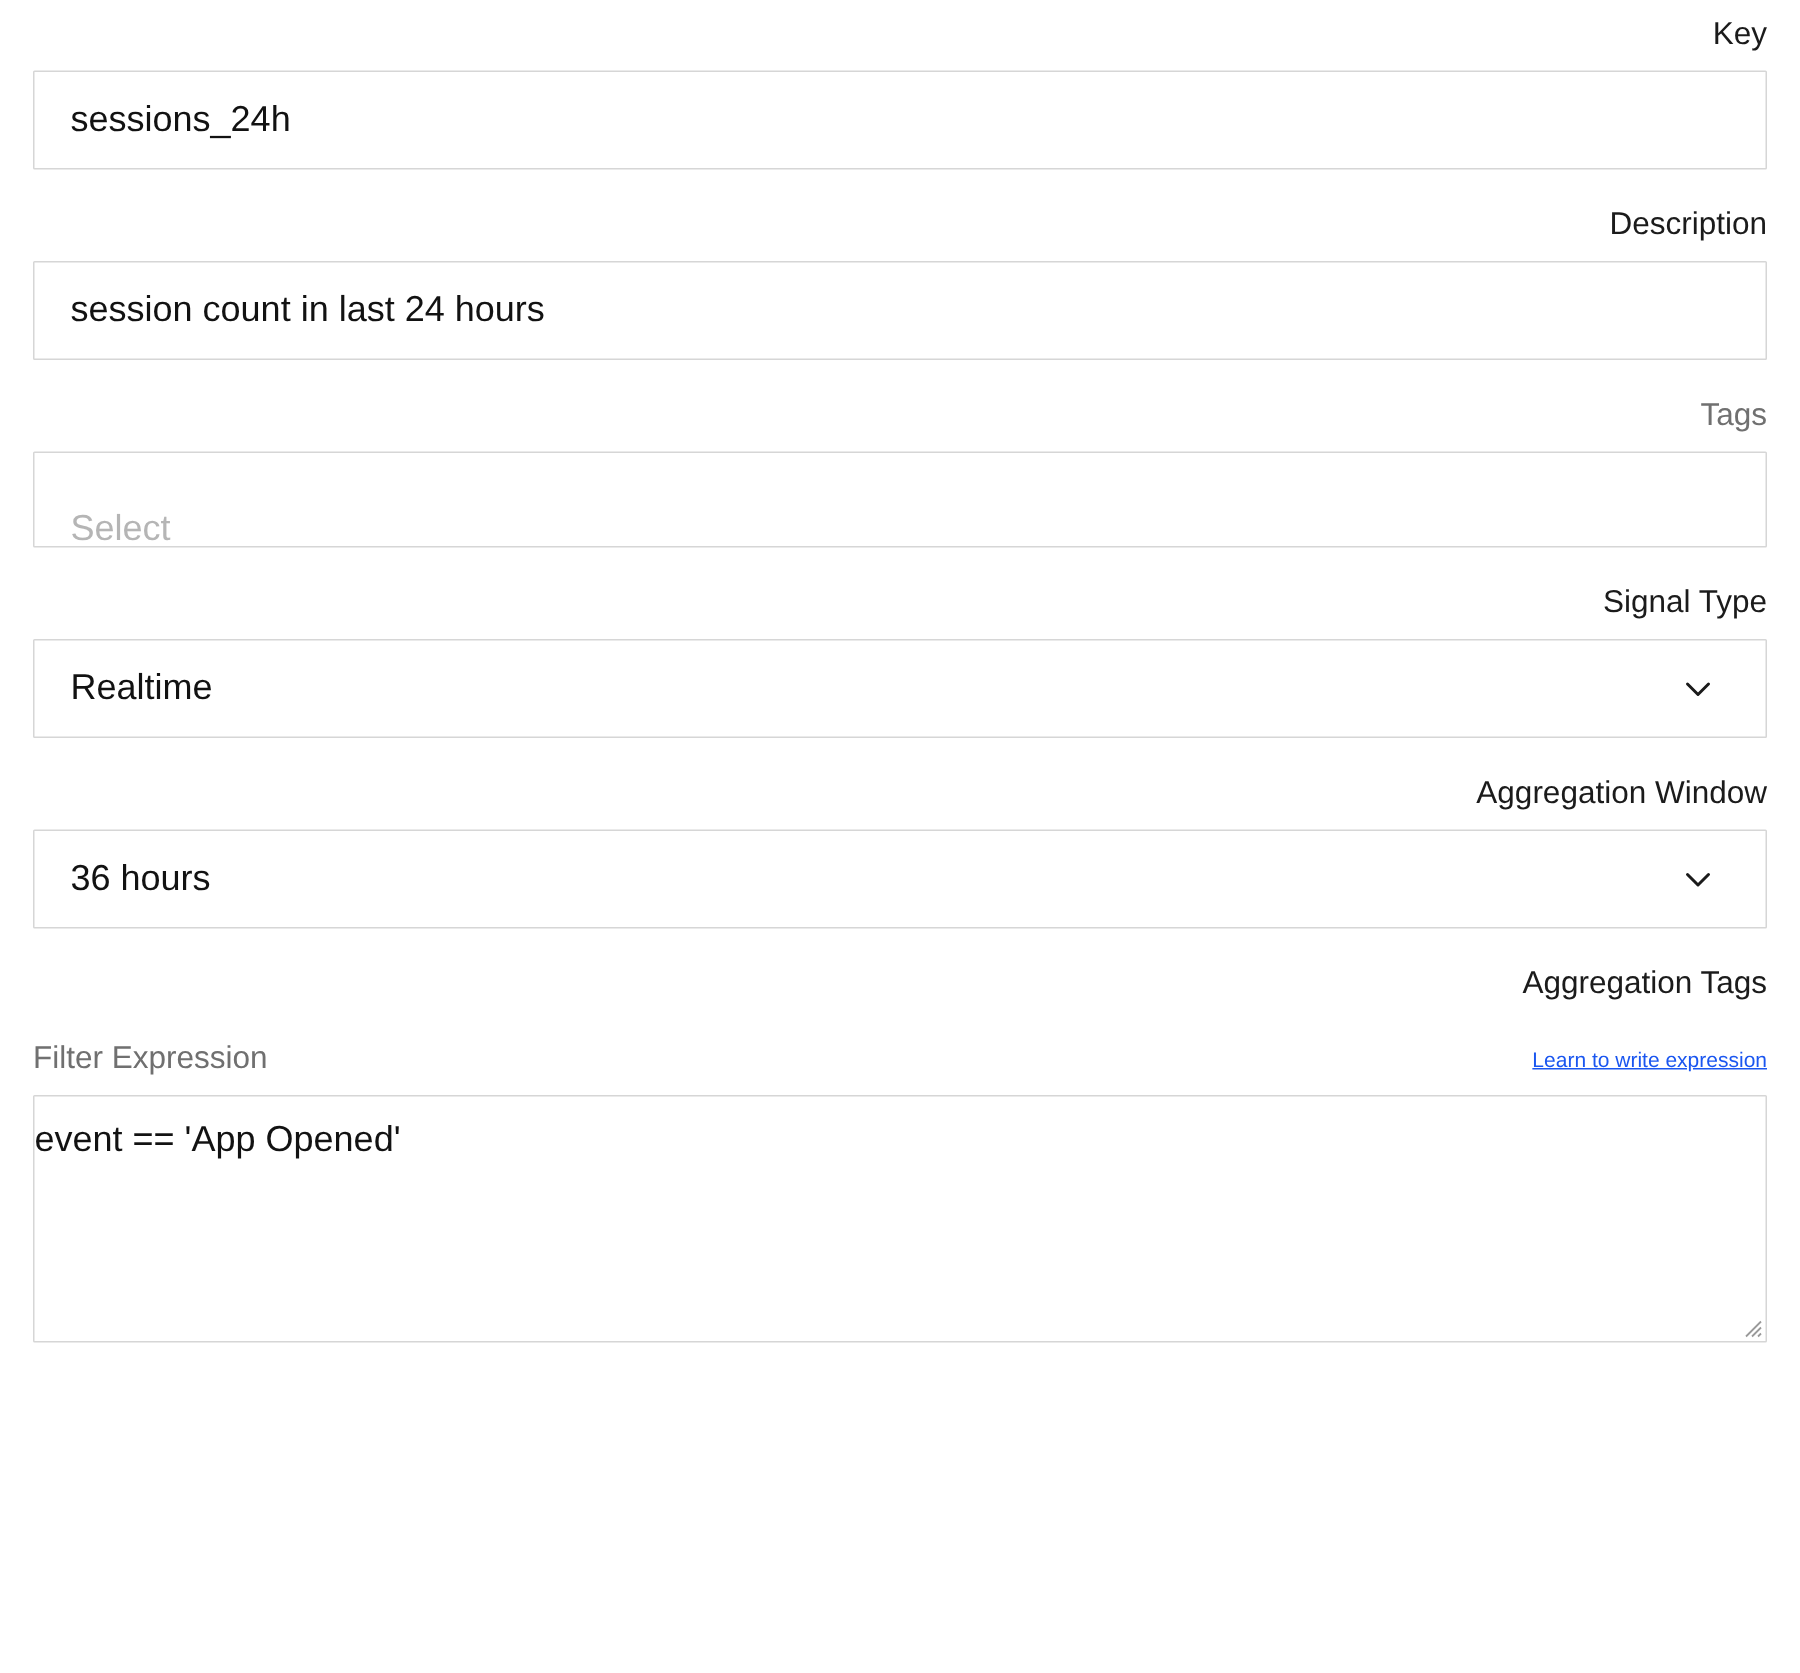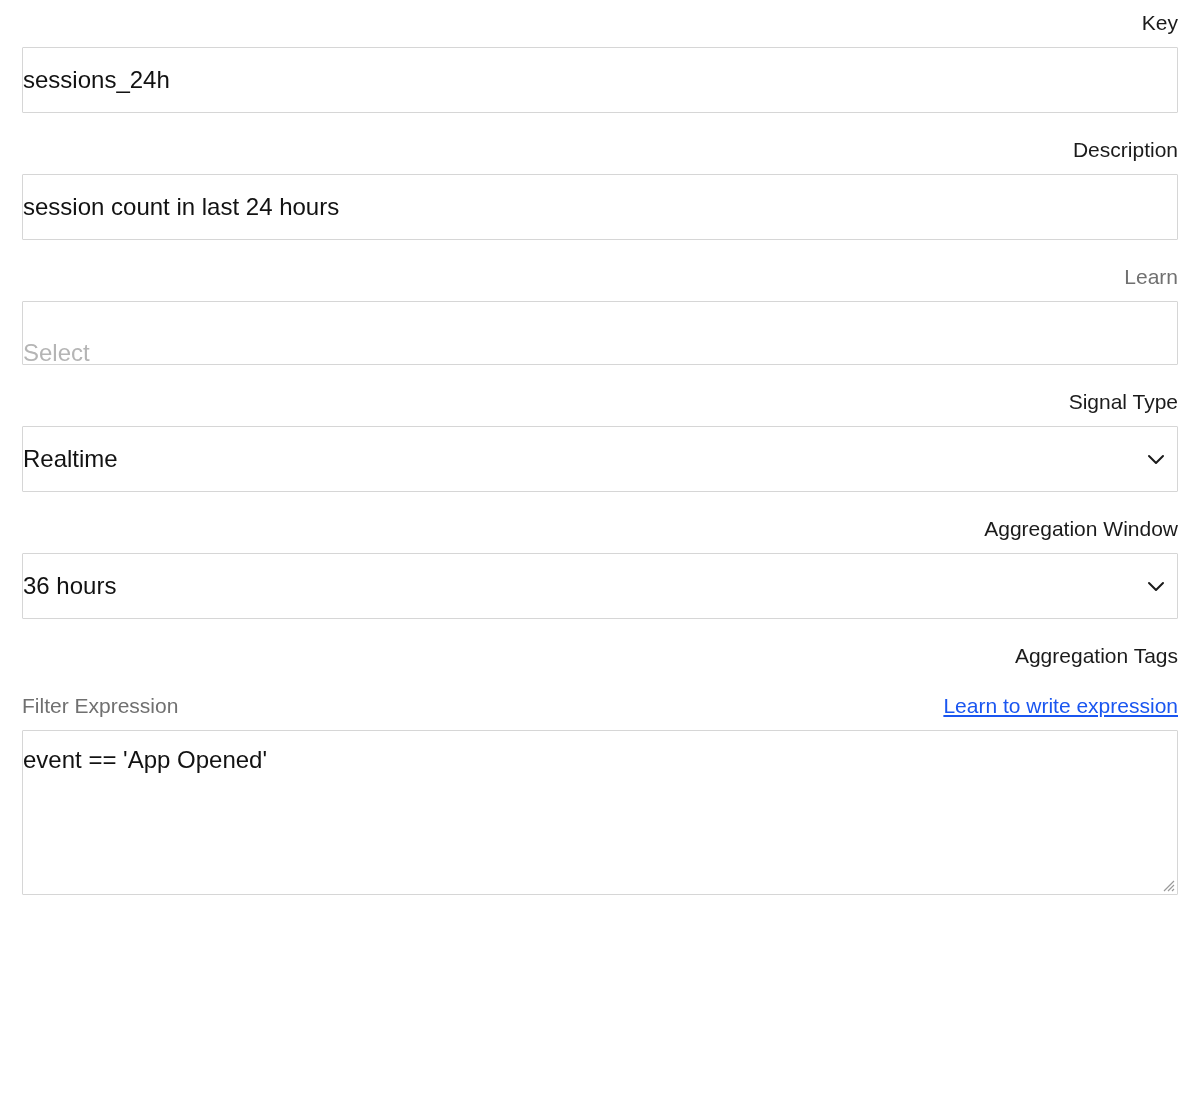--- a/index.html
+++ b/index.html
@@ -34,35 +34,35 @@
   .label-row {
     display: flex;
     align-items: flex-end;
     justify-content: space-between;
     margin-bottom: 11px;
   }
   .label-row .label {
     margin-bottom: 0;
   }
   .link {
-    font-size: 21px;
+    font-size: 14px;
     line-height: 26px;
     color: #1a56f0;
     text-decoration: underline;
     cursor: pointer;
     white-space: nowrap;
   }
   .control {
     width: 100%;
     height: 66px;
     border: 1px solid #d6d6d6;
     background: #ffffff;
     display: flex;
     align-items: center;
-    padding: 0 0;
+    padding: 0 24px;
     font-size: 24px;
     color: #121212;
     border-radius: 1px;
   }
   .control .value {
     flex: 1 1 auto;
     font-size: 24px;
     line-height: 30px;
     color: #121212;
     overflow: hidden;
@@ -121,21 +121,21 @@
   </div>
 
   <div class="field">
     <span class="label">Description</span>
     <div class="control">
       <span class="value">session count in last 24 hours</span>
     </div>
   </div>
 
   <div class="field">
-    <span class="label muted">Learn</span>
+    <span class="label muted">Tags</span>
     <div class="control tags-control">
       <span class="value placeholder">Select</span>
     </div>
   </div>
 
   <div class="field">
     <span class="label">Signal Type</span>
     <div class="control">
       <span class="value">Realtime</span>
       <span class="chev">

